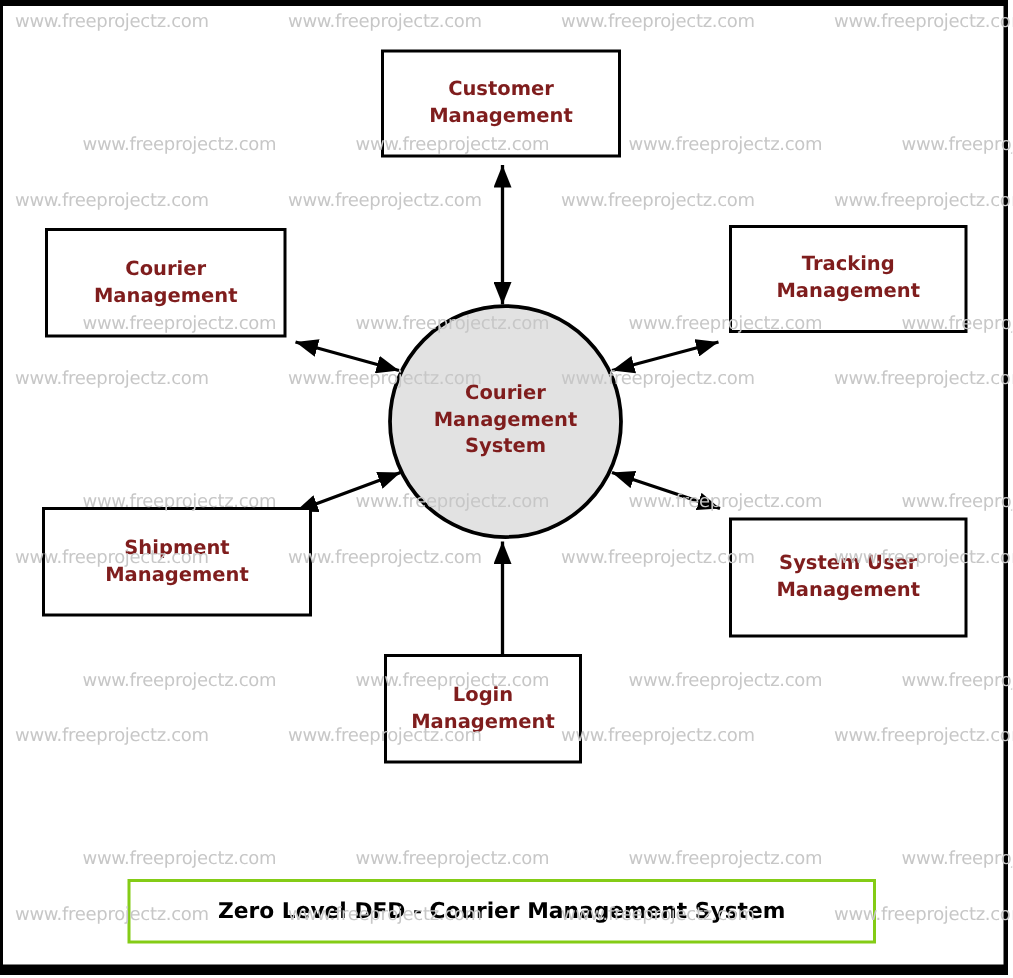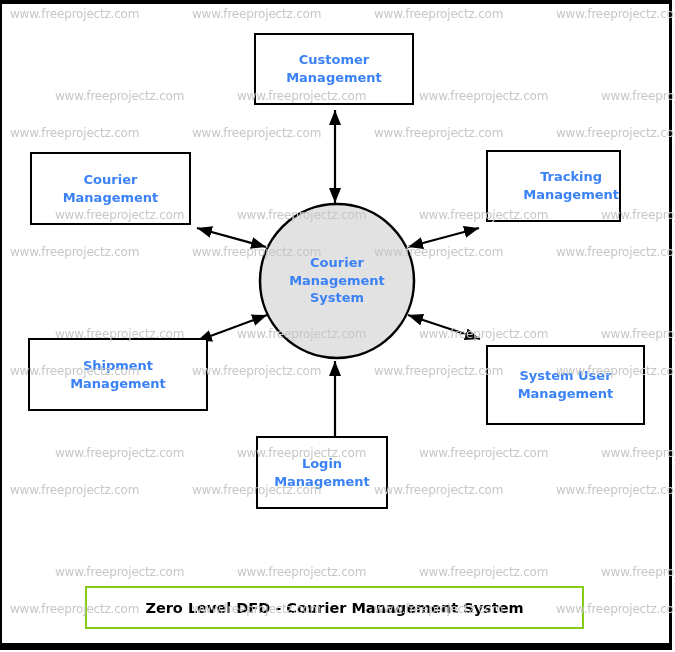--- a/index.html
+++ b/index.html
@@ -31,26 +31,26 @@
     background:#ffffff;
     border:2px solid #000;
     display:flex;align-items:center;justify-content:center;
     text-align:center;
     z-index:2;
   }
   .entity .label, .circle-label{
     font-weight:bold;
     font-size:13px;
     line-height:18px;
-    color:#3b82f6;
+    color:#7f1d1d;
     white-space:pre-line;
   }
   .pos-customer  {left:254px;top:33px; width:160px;height:72px;}
   .pos-courier   {left:30px; top:152px;width:161px;height:73px;}
-  .pos-tracking  {left:486px;top:150px;width:135px;height:72px;justify-content:flex-end;}
+  .pos-tracking  {left:486px;top:150px;width:159px;height:72px;}
   .pos-shipment  {left:28px; top:338px;width:180px;height:73px;}
   .pos-systemuser{left:486px;top:345px;width:159px;height:80px;}
   .pos-login     {left:256px;top:436px;width:132px;height:73px;}
   
   .circle-label{
     position:absolute;
     left:262px;top:254px;width:150px;
     text-align:center;
     line-height:17.5px;
     z-index:2;

